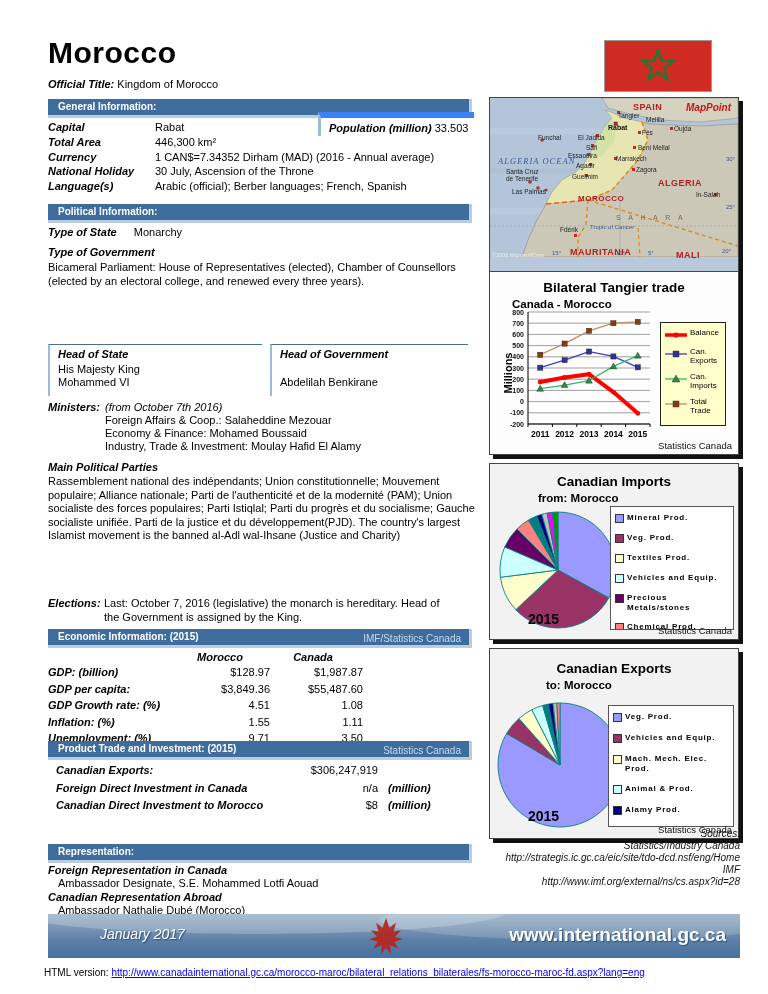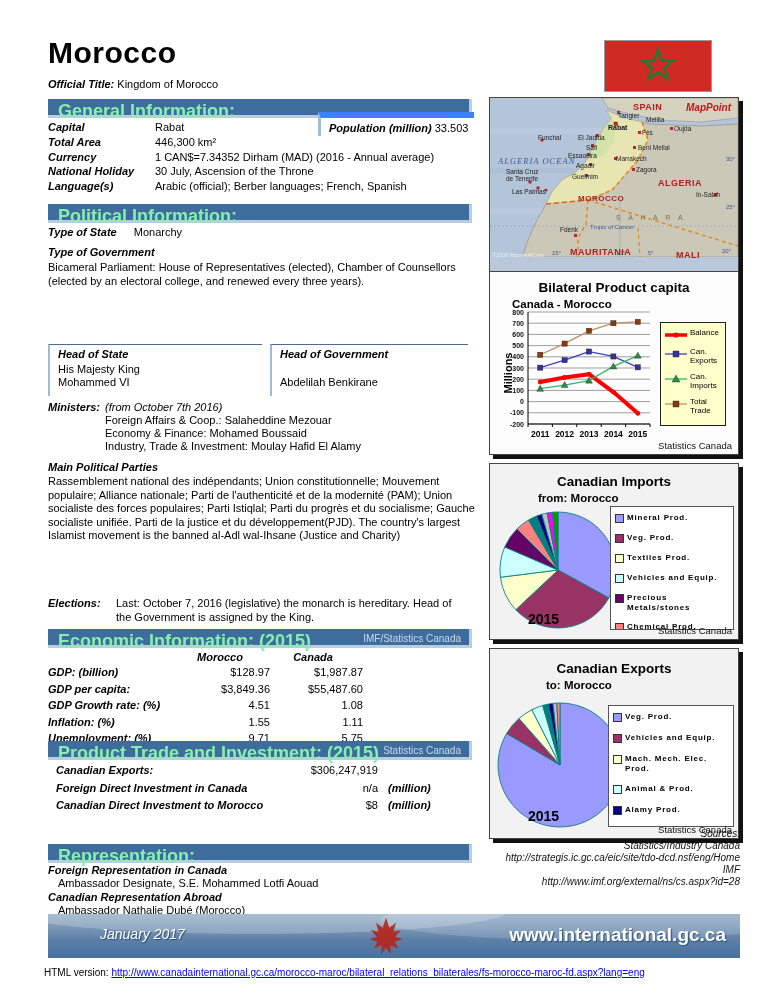--- a/index.html
+++ b/index.html
@@ -10,21 +10,21 @@
   
   .title { position:absolute; left:48px; top:36px; font-size:30px; font-weight:bold; letter-spacing:0.5px; }
   .official { position:absolute; left:48px; top:78px; font-size:11px; }
   .official .lbl { font-weight:bold; font-style:italic; }
   .flag { position:absolute; left:604px; top:40px; width:108px; height:52px; background:#cf2b23; border:1px solid #999; }
   .flag svg { position:absolute; left:50%; top:50%; transform:translate(-50%,-50%); }
 
   
   .sec-bar { position:absolute; left:48px; width:424px; height:19px; background:#3e6d9d;
              border-bottom:3px solid #b9cde2; border-right:3px solid #b9cde2; }
-  .sec-bar .sec-title { position:absolute; left:10px; top:2px; color:#86efac; font-weight:bold; font-size:18px; }
+  .sec-bar .sec-title { position:absolute; left:10px; top:2px; color:#ffffff; font-weight:bold; font-size:10px; }
   .sec-bar .sec-src { position:absolute; right:8px; top:4px; color:#c9daeb; font-size:10px; }
 
   
   .gen-rows { position:absolute; left:48px; top:121px; width:424px; font-size:11px; }
   .g-row { position:relative; height:14.8px; }
   .g-lbl { position:absolute; left:0; font-weight:bold; font-style:italic; }
   .g-val { position:absolute; left:107px; white-space:nowrap; }
   .pop-box { position:absolute; left:318px; top:112px; width:156px; height:24px;
              border-top:6px solid #3b82f6; border-left:3px solid #9dbbd9; padding:4px 0 0 8px; font-size:11px;
              background:#fff; white-space:nowrap; }
@@ -40,21 +40,21 @@
   .head-box .hval { margin-top:3px; line-height:13px; }
   .hb1 { left:48px; width:214px; }
   .hb2 { left:270px; width:198px; }
   .hb2 .hval { margin-top:16px; }
   .ministers-lbl { position:absolute; left:48px; top:401px; font-size:11px; font-weight:bold; font-style:italic; }
   .ministers-note { position:absolute; left:105px; top:401px; font-size:11px;font-style:italic; }
   .ministers-lines { position:absolute; left:105px; top:414px; font-size:11px; line-height:13px; }
   .parties-lbl { position:absolute; left:48px; top:461px; font-size:11px; font-weight:bold; font-style:italic; }
   .parties-text { position:absolute; left:48px; top:475px; width:430px; font-size:11px; line-height:13.6px; }
   .elections-lbl { position:absolute; left:48px; top:597px; font-size:11px; font-weight:bold; font-style:italic; }
-  .elections-text { position:absolute; left:116px; top:597px; width:352px; font-size:11px; line-height:13.5px; }
+  .elections-text { position:absolute; left:104px; top:597px; width:352px; font-size:11px; line-height:13.5px; }
 
   
   .econ { position:absolute; left:48px; top:651px; width:424px; font-size:11px; }
   .econ-hrow { position:relative; height:15px; }
   .econ-h { position:absolute; width:100px; text-align:center; font-weight:bold; font-style:italic; }
   .econ-h1 { left:122px; } .econ-h2 { left:215px; }
   .econ-row { position:relative; height:16.5px; }
   .econ-lbl { position:absolute; left:0; font-weight:bold; font-style:italic; }
   .econ-v { position:absolute; width:100px; text-align:right; }
   .econ-v1 { left:122px; } .econ-v2 { left:215px; }
@@ -242,21 +242,21 @@
           <span class="econ-v econ-v2">1.08</span>
         </div>
         <div class="econ-row">
           <span class="econ-lbl">Inflation: (%)</span>
           <span class="econ-v econ-v1">1.55</span>
           <span class="econ-v econ-v2">1.11</span>
         </div>
         <div class="econ-row">
           <span class="econ-lbl">Unemployment: (%)</span>
           <span class="econ-v econ-v1">9.71</span>
-          <span class="econ-v econ-v2">5.75</span>
+          <span class="econ-v econ-v2">3.50</span>
         </div>
       </div>
   </div>
 
   <div class="sec-bar" style="top:741px;">
     <span class="sec-title">Product Trade and Investment: (2015)</span>
     <span class="sec-src">Statistics Canada</span>
   </div>
   <div class="pt-rows">
       <div class="pt-row">
@@ -377,21 +377,21 @@
           <span class="map-lbl ml-geo" style="left: 232px; top: 150px;">20°</span>
           <span class="map-lbl ml-geo" style="left: 62px; top: 152px;">15°</span>
           <span class="map-lbl ml-geo" style="left: 126px; top: 152px;">10°</span>
           <span class="map-lbl ml-geo" style="left: 158px; top: 152px;">5°</span>
           <span class="map-lbl ml-tiny" style="left: 2px; top: 154px;">©2006 MicrosoftCorp</span>
         </div>
     </div>
   </div>
 
   <div class="rbox chart-box">
-    <div class="chart-title trade-title">Bilateral Product capita</div>
+    <div class="chart-title trade-title">Bilateral Tangier trade</div>
     <div class="chart-sub trade-sub">Canada -  Morocco</div>
     <div class="millions">Millions</div>
     <svg id="trade-svg" width="248" height="182" viewBox="0 0 248 182">
         <line x1="38" y1="40" x2="160" y2="40" stroke="#777" stroke-width="0.7"></line>
         <text x="34" y="42.5" text-anchor="end" font-size="7" font-weight="bold" fill="#111">800</text>
         <line x1="38" y1="51.2" x2="160" y2="51.2" stroke="#777" stroke-width="0.7"></line>
         <text x="34" y="53.7" text-anchor="end" font-size="7" font-weight="bold" fill="#111">700</text>
         <line x1="38" y1="62.4" x2="160" y2="62.4" stroke="#777" stroke-width="0.7"></line>
         <text x="34" y="64.9" text-anchor="end" font-size="7" font-weight="bold" fill="#111">600</text>
         <line x1="38" y1="73.6" x2="160" y2="73.6" stroke="#777" stroke-width="0.7"></line>

